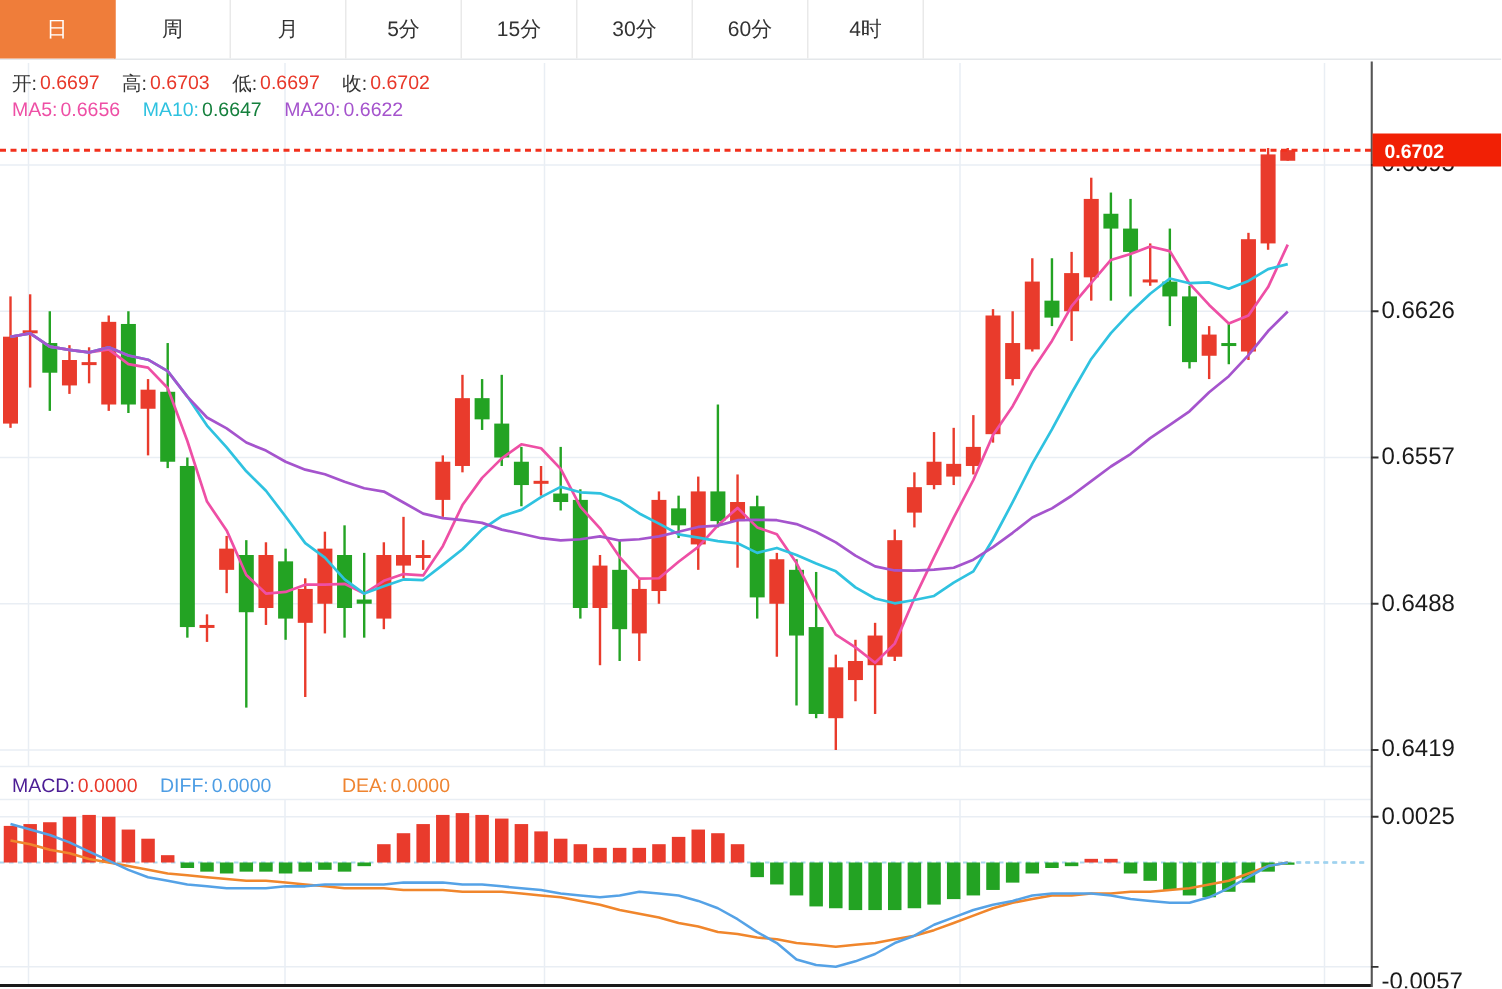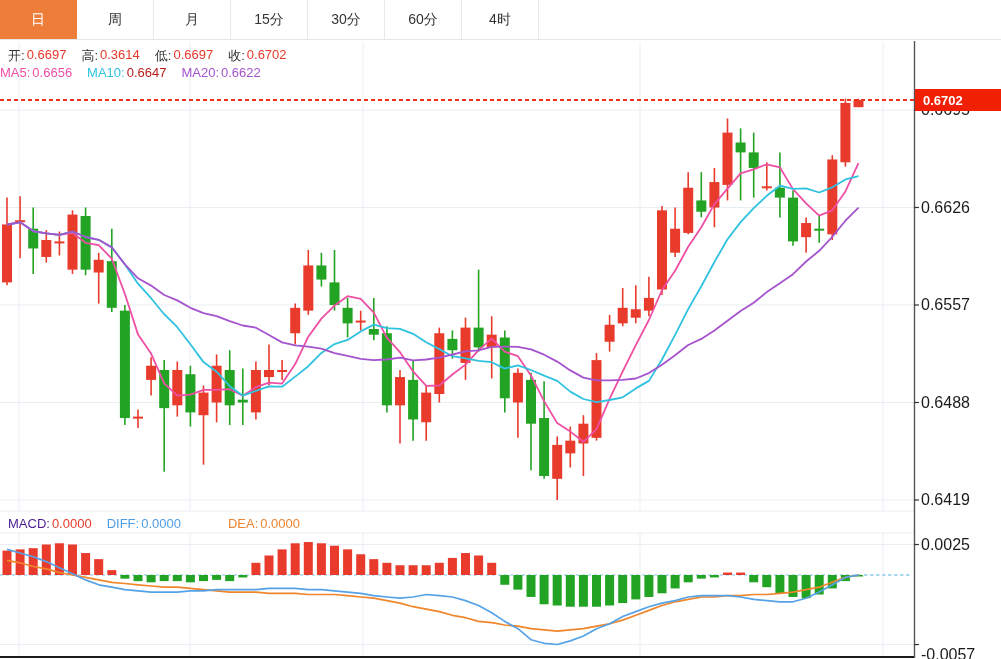--- a/index.html
+++ b/index.html
@@ -19,20 +19,21 @@
              box-sizing:border-box;z-index:5;}
 </style>
 </head>
 <body>
 
 <div class="stage">
   <div class="tabbar" id="tabbar">
       <div class="tab active">日</div>
       <div class="tab">周</div>
       <div class="tab">月</div>
+      <div class="tab">5分</div>
       <div class="tab">15分</div>
       <div class="tab">30分</div>
       <div class="tab">60分</div>
       <div class="tab">4时</div>
     </div>
 
   <svg id="chart-svg" width="1001" height="659">
       <g>
         <line x1="0" y1="110" x2="914" y2="110" stroke="#e9eef4" stroke-width="1"></line>
         <line x1="0" y1="207.5000000000004" x2="914" y2="207.5000000000004" stroke="#e9eef4" stroke-width="1"></line>
@@ -277,39 +278,39 @@
       </g>
     </svg>
 
   <div class="row" id="ohlc-row" style="left:8px;top:47px;">
       <span class="grp">
         <span style="color: rgb(51, 51, 51);">开:</span>
         <span style="color: rgb(232, 56, 42);">0.6697</span>
       </span>
       <span class="grp">
         <span style="color: rgb(51, 51, 51);">高:</span>
-        <span style="color: rgb(232, 56, 42);">0.3614</span>
+        <span style="color: rgb(232, 56, 42);">0.6703</span>
       </span>
       <span class="grp">
         <span style="color: rgb(51, 51, 51);">低:</span>
         <span style="color: rgb(232, 56, 42);">0.6697</span>
       </span>
       <span class="grp">
         <span style="color: rgb(51, 51, 51);">收:</span>
         <span style="color: rgb(232, 56, 42);">0.6702</span>
       </span>
     </div>
-  <div class="row" id="ma-row" style="left:0;top:65px;">
+  <div class="row" id="ma-row" style="left:8px;top:65px;">
       <span class="grp">
         <span style="color: rgb(238, 79, 165);">MA5:</span>
         <span style="color: rgb(238, 79, 165);">0.6656</span>
       </span>
       <span class="grp">
         <span style="color: rgb(47, 194, 224);">MA10:</span>
-        <span style="color: #b91c1c;">0.6647</span>
+        <span style="color: #15803d;">0.6647</span>
       </span>
       <span class="grp">
         <span style="color: rgb(165, 84, 205);">MA20:</span>
         <span style="color: rgb(165, 84, 205);">0.6622</span>
       </span>
     </div>
   <div class="row" id="macd-row" style="left:8px;top:516px;">
       <span class="grp">
         <span style="color: #4c1d95; text-align: right;">MACD:</span>
         <span style="color: rgb(232, 56, 42);">0.0000</span>

